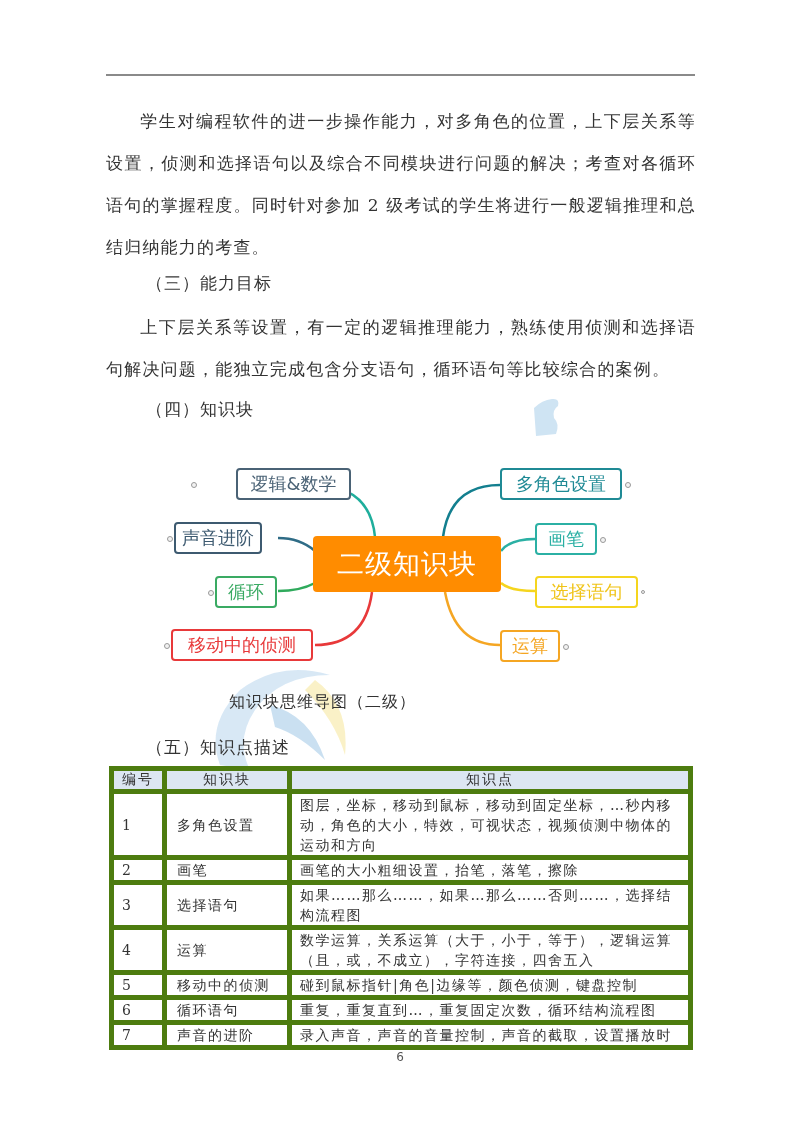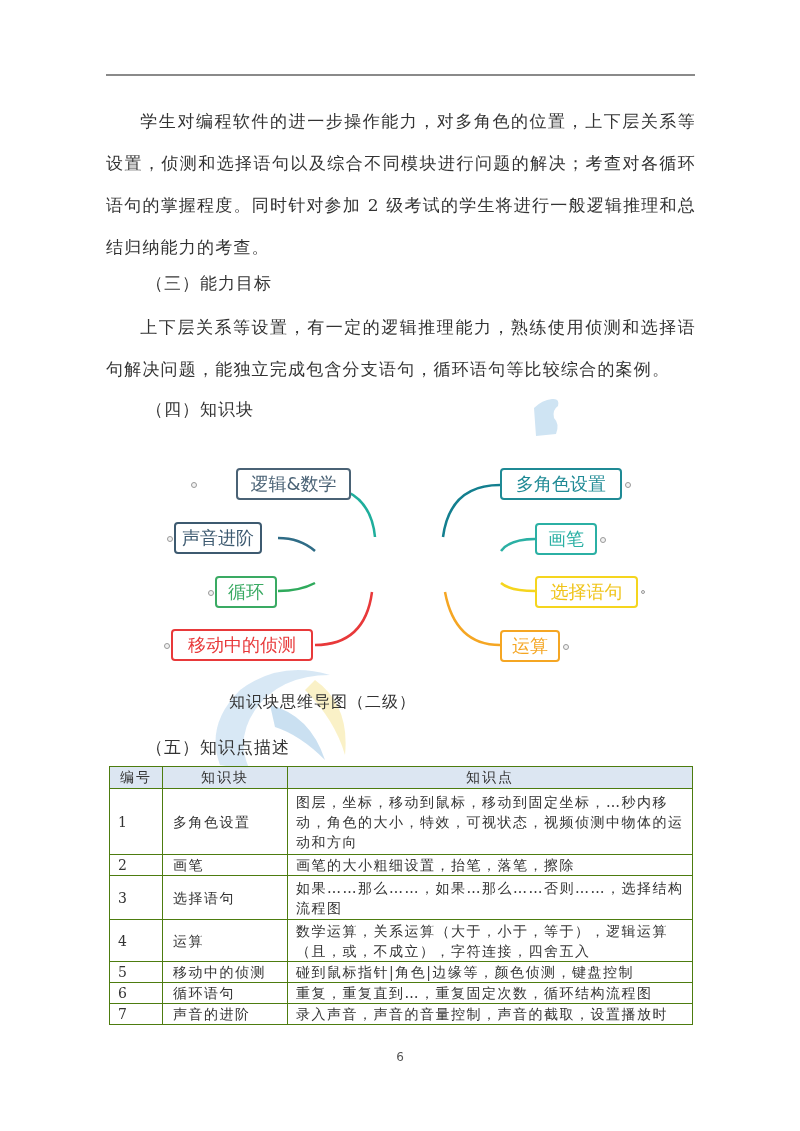--- a/index.html
+++ b/index.html
@@ -19,21 +19,21 @@
   
   .mindmap { position: absolute; left: 160px; top: 455px; width: 500px; height: 215px; }
   .mindmap svg.links { position: absolute; left: 0; top: 0; }
   .center { position: absolute; left: 153px; top: 81px; width: 188px; height: 56px; background: #ff8c00; border-radius: 4px; color: #fff; font-size: 27px; display: flex; align-items: center; justify-content: center; font-family: "DejaVu Sans", sans-serif; letter-spacing: 1px; }
   .node { position: absolute; height: 32px; border: 2px solid; border-radius: 4px; background: #fff; font-family: "DejaVu Sans", sans-serif; font-size: 18px; display: flex; align-items: center; justify-content: center; }
   .dot { position: absolute; width: 6px; height: 6px; border-radius: 50%; border: 1px solid #999; background: #f2f2f2; }
 
   .caption { position: absolute; left: 0; width: 645px; top: 692px; text-align: center; font-size: 16px; color: #333; letter-spacing: 1px; }
 
   table.kp { position: absolute; left: 109px; top: 766px; width: 584px; border-collapse: collapse; font-size: 14px; color: #333; }
-  table.kp th, table.kp td { border: 1px solid #4d7c0f; padding: 0 8px; vertical-align: middle; }
+  table.kp th, table.kp td { border: 5px solid #4d7c0f; padding: 0 8px; vertical-align: middle; }
   table.kp th { background: #dce6f2; font-weight: normal; height: 22px; letter-spacing: 2px; }
   table.kp td { line-height: 20px; letter-spacing: 1.5px; }
   table.kp td.num { width: 53px; }
   table.kp td.block { width: 125px; padding-left: 10px; }
   table.kp tr.r1 td { height: 66px; }
   table.kp tr.r2 td { height: 20px; }
   table.kp tr.r3 td { height: 44px; }
   table.kp tr.r4 td { height: 42px; }
   table.kp tr.r5 td, table.kp tr.r6 td, table.kp tr.r7 td { height: 20px; }
 
@@ -61,20 +61,21 @@
     <path d="M153 30 Q210 30 215 82" stroke="#1fae9c" stroke-width="2.5" fill="none"></path>
     <path d="M118 83 Q140 83 155 96" stroke="#2f6c86" stroke-width="2.5" fill="none"></path>
     <path d="M118 136 Q140 136 155 128" stroke="#2faa5c" stroke-width="2.5" fill="none"></path>
     <path d="M155 190 Q205 190 212 137" stroke="#e8393a" stroke-width="2.5" fill="none"></path>
     <path d="M340 30 Q290 30 283 82" stroke="#137f8f" stroke-width="2.5" fill="none"></path>
     <path d="M375 84 Q350 84 341 96" stroke="#2bb0a4" stroke-width="2.5" fill="none"></path>
     <path d="M375 136 Q350 136 341 128" stroke="#f5d51e" stroke-width="2.5" fill="none"></path>
     <path d="M340 190 Q295 190 285 137" stroke="#f5a623" stroke-width="2.5" fill="none"></path>
   </svg>
 
+  <div class="center">二级知识块</div>
 
   <div class="node" style="left:38px; top:13px; width:115px; border-color:#4a6275; color:#4a6275;margin-left:38px;">逻辑&amp;数学</div>
   <div class="dot" style="left:31px; top:27px;"></div>
 
   <div class="node" style="left:14px; top:67px; width:88px; border-color:#3d5a70; color:#3d5a70;">声音进阶</div>
   <div class="dot" style="left:7px; top:81px;"></div>
 
   <div class="node" style="left:55px; top:121px; width:62px; border-color:#3aaa63; color:#3aaa63;">循环</div>
   <div class="dot" style="left:48px; top:135px;"></div>
 

